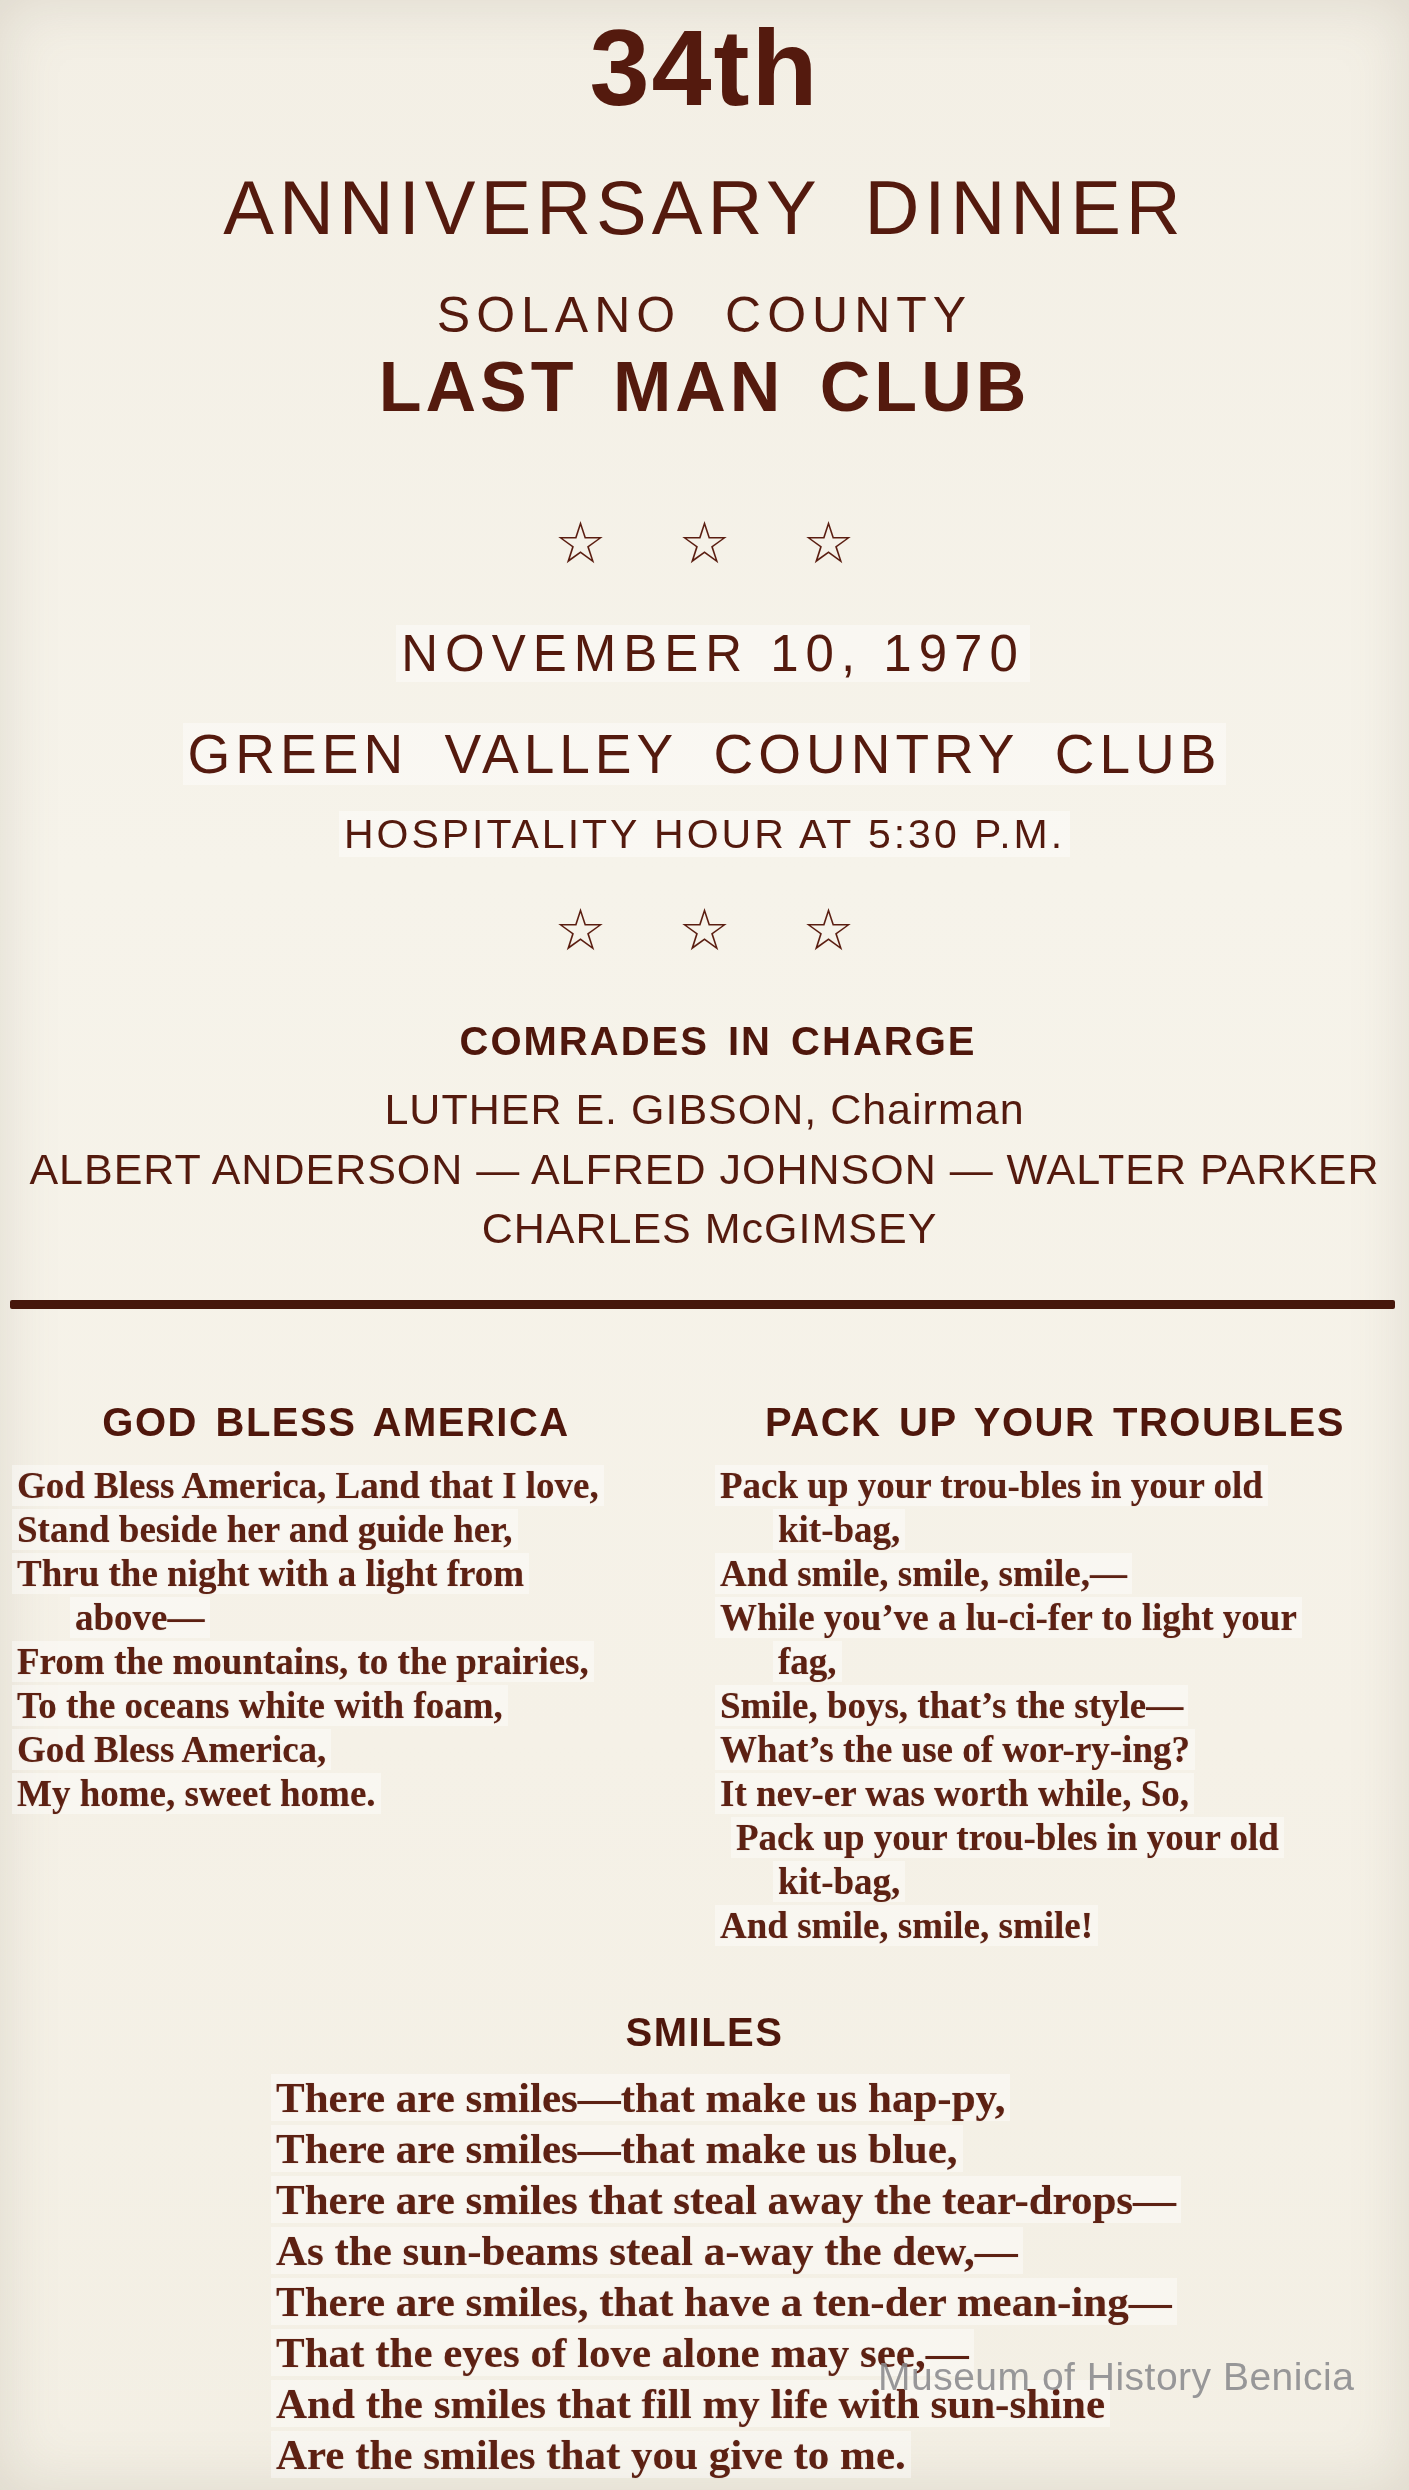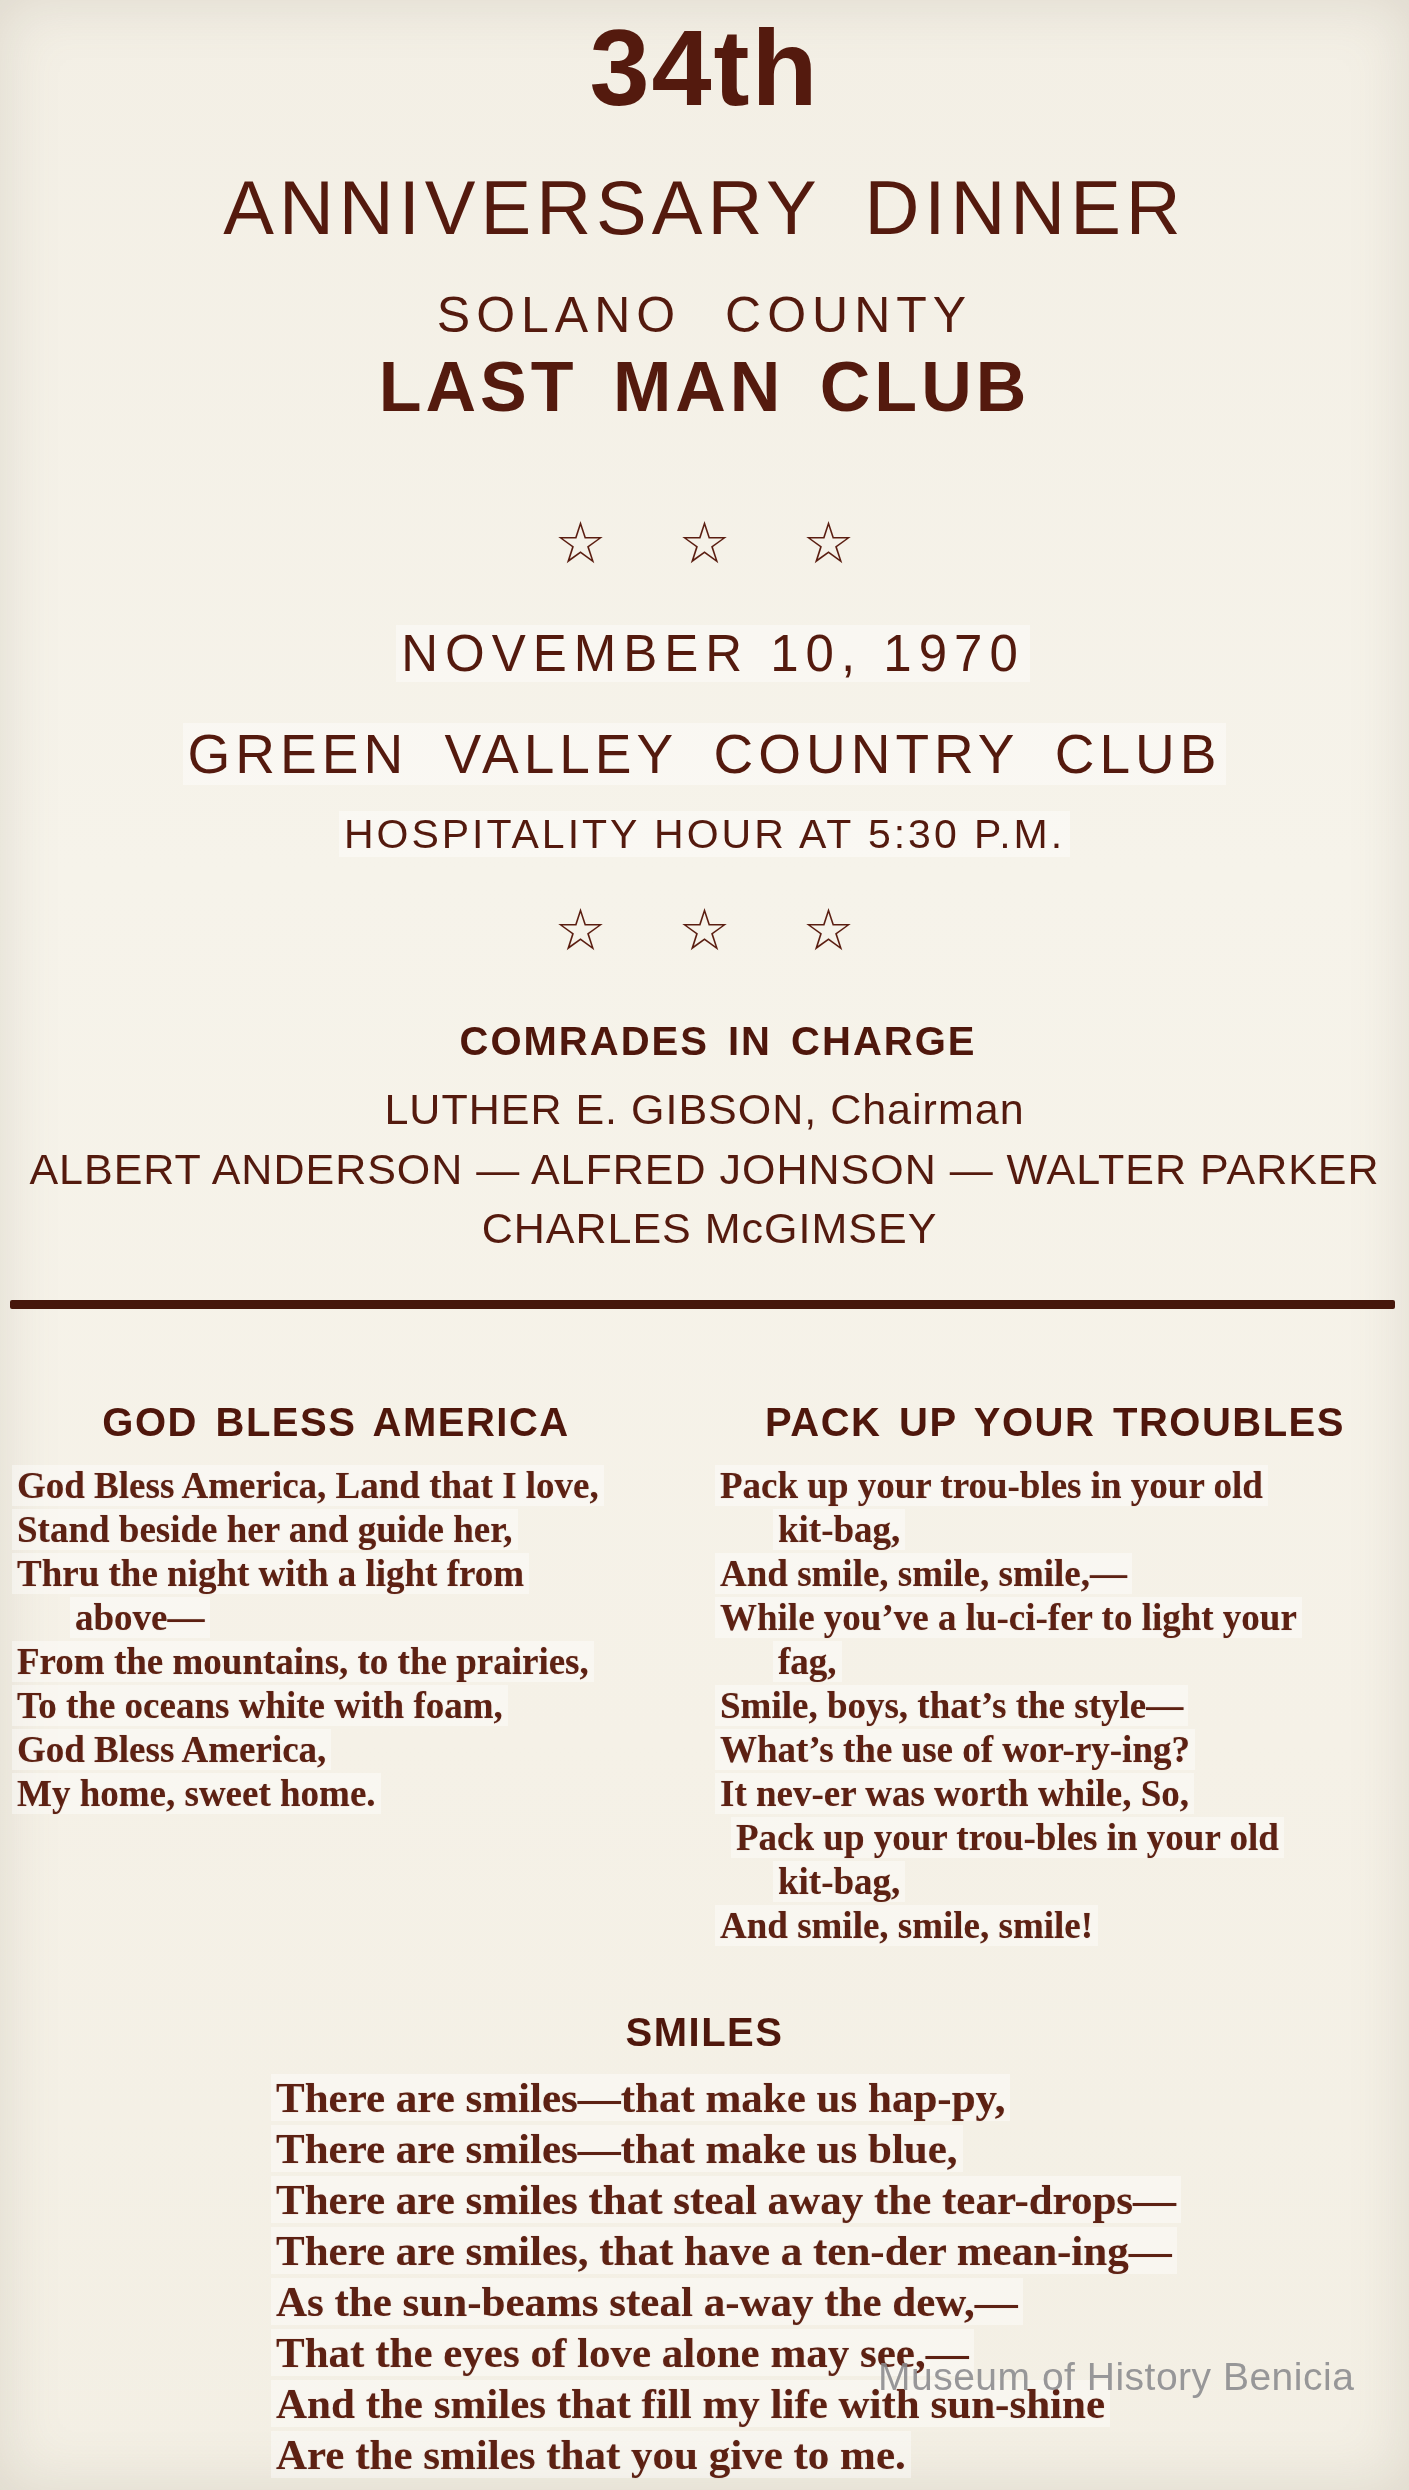--- a/index.html
+++ b/index.html
@@ -129,22 +129,22 @@
     </article>
 
   </section>
 
   <section class="song smiles">
     <h2>SMILES</h2>
     <div class="lyrics">
       <div class="line"><span class="hl">There are smiles—that make us hap-py,</span></div>
       <div class="line"><span class="hl">There are smiles—that make us blue,</span></div>
       <div class="line"><span class="hl">There are smiles that steal away the tear-drops—</span></div>
+      <div class="line"><span class="hl">As the sun-beams steal a-way the dew,—</span></div>
       <div class="line"><span class="hl">There are smiles, that have a ten-der mean-ing—</span></div>
-      <div class="line"><span class="hl">As the sun-beams steal a-way the dew,—</span></div>
       <div class="line"><span class="hl">That the eyes of love alone may see,—</span></div>
       <div class="line"><span class="hl">And the smiles that fill my life with sun-shine</span></div>
       <div class="line"><span class="hl">Are the smiles that you give to me.</span></div>
     </div>
   </section>
 
   <div class="watermark">Museum of History Benicia</div>
 
 </div>
 

